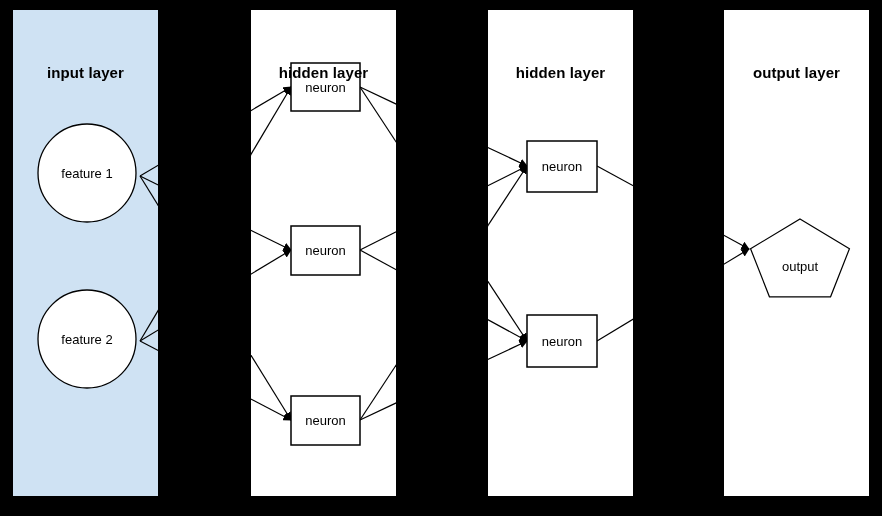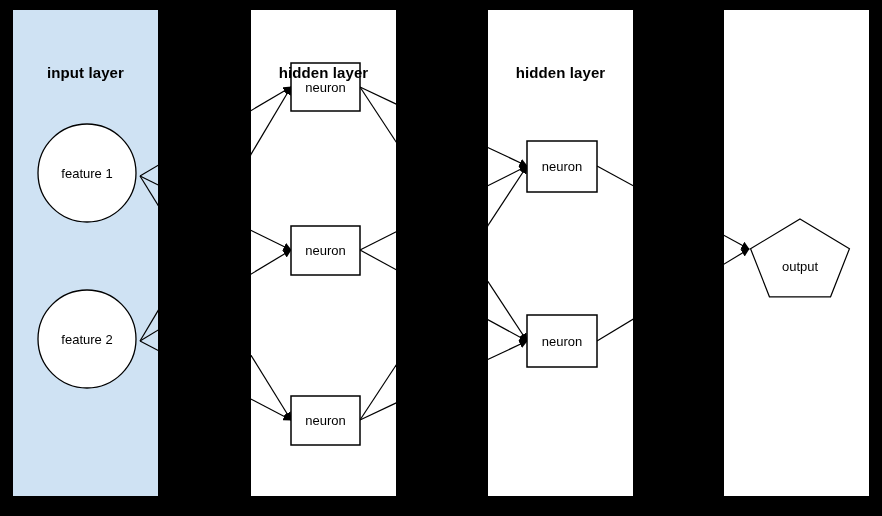--- a/index.html
+++ b/index.html
@@ -177,14 +177,15 @@
           <line x1="360" y1="420" x2="527" y2="166" stroke="#000000" stroke-width="1.2" marker-end="url(#arrow-3)"></line>
           <line x1="360" y1="420" x2="527" y2="341" stroke="#000000" stroke-width="1.2" marker-end="url(#arrow-3)"></line>
           <line x1="597" y1="166" x2="749" y2="249" stroke="#000000" stroke-width="1.2" marker-end="url(#arrow-3)"></line>
           <line x1="597" y1="341" x2="749" y2="249" stroke="#000000" stroke-width="1.2" marker-end="url(#arrow-3)"></line>
         </g>
         <g>
           <polygon points="800.00,219.00 849.45,248.71 830.56,296.79 769.44,296.79 750.55,248.71" fill="#ffffff" stroke="#000000" stroke-width="1.2"></polygon>
           <text x="800" y="266" text-anchor="middle" dominant-baseline="central" class="node-label">output</text>
         </g>
       </svg>
+      <div class="panel-title">output layer</div>
     </div>
   </div>
 
 </body></html>

